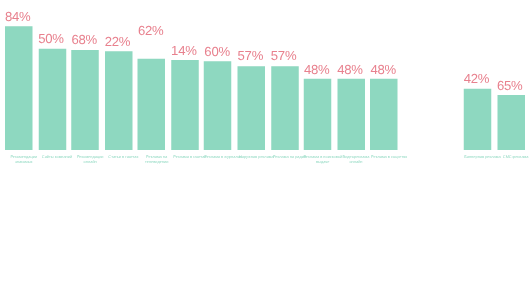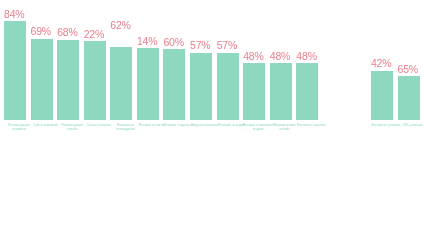--- a/index.html
+++ b/index.html
@@ -78,21 +78,21 @@
 <body>
 
 <div id="chart-root">
   <div class="plot-area">
       <div class="bar-group" style="padding-bottom: 23px;">
         <div class="bar-value">84%</div>
         <div class="bar-rect" style="height: 99px; background: rgb(142, 216, 192);"></div>
         <div class="bar-caption" style="color: rgb(142, 216, 192);">Рекомендации знакомых</div>
       </div>
       <div class="bar-group" style="padding-bottom: 23px;">
-        <div class="bar-value">69%</div>
+        <div class="bar-value">50%</div>
         <div class="bar-rect" style="height: 81.3214px; background: rgb(142, 216, 192);"></div>
         <div class="bar-caption" style="color: rgb(142, 216, 192);">Сайты компаний</div>
       </div>
       <div class="bar-group" style="padding-bottom: 23px;">
         <div class="bar-value">68%</div>
         <div class="bar-rect" style="height: 80.1429px; background: rgb(142, 216, 192);"></div>
         <div class="bar-caption" style="color: rgb(142, 216, 192);">Рекомендации онлайн</div>
       </div>
       <div class="bar-group" style="padding-bottom: 23px;">
         <div class="bar-value">22%</div>

